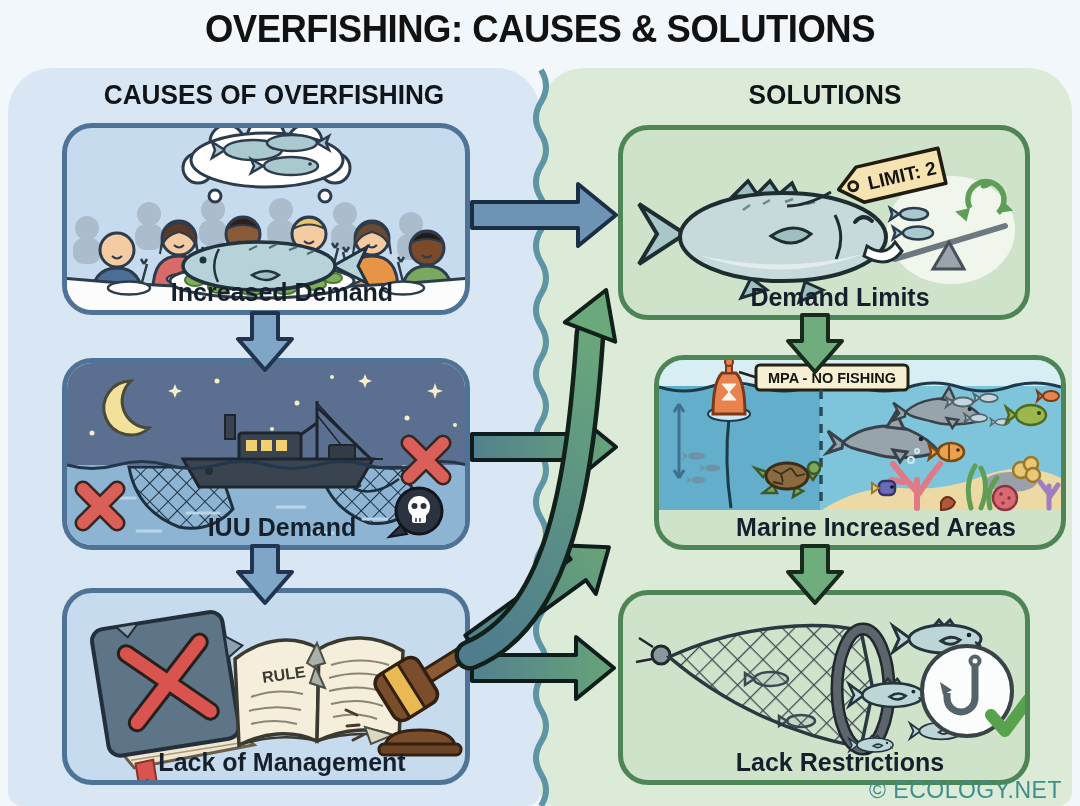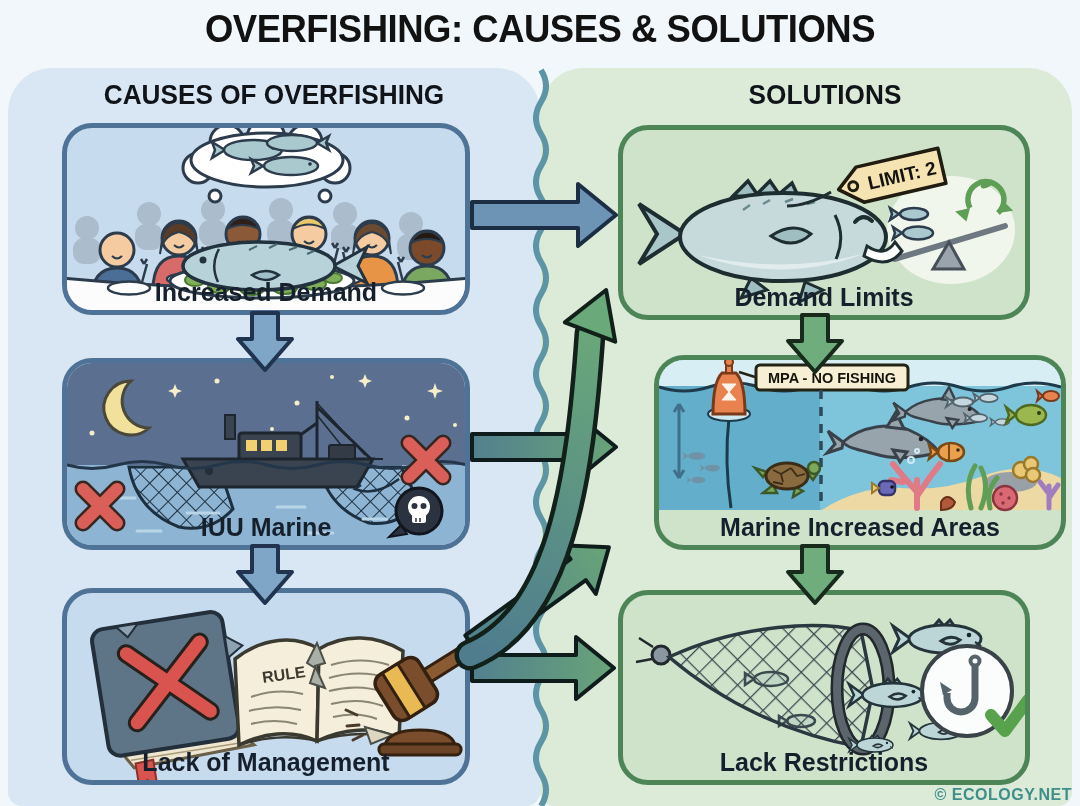--- a/index.html
+++ b/index.html
@@ -18,25 +18,25 @@
   .panel{position:absolute;box-sizing:border-box;border:5px solid;border-radius:30px;overflow:hidden;}
   .panel.cause{background:#c7dbee;border-color:#4e7396;}
   .panel.solution{background:#cfe3cb;border-color:#4e8557;}
   #panel-demand{left:62px;top:123px;width:408px;height:192px;}
   #panel-iuu{left:62px;top:358px;width:408px;height:192px;}
   #panel-lack{left:62px;top:588px;width:408px;height:197px;}
   #panel-catch{left:618px;top:125px;width:412px;height:195px;}
   #panel-mpa{left:618px;top:355px;width:412px;height:195px;margin-left:36px;}
   #panel-gear{left:618px;top:590px;width:412px;height:195px;}
   .panel svg{display:block;position:absolute;left:0;top:0;}
-  .panel-label{position:absolute;bottom:3px;left:0;width:100%;text-align:center;
+  .panel-label{position:absolute;bottom:3px;left:16px;width:100%;text-align:center;
                font-size:25px;font-weight:700;color:#16202c;}
   #overlay{position:absolute;left:0;top:0;z-index:6;pointer-events:none;}
   .panel{z-index:3;}
-  .credit{position:absolute;right:8px;bottom:2px;z-index:7;font-size:16px;font-weight:700;
+  .credit{position:absolute;right:18px;bottom:2px;z-index:7;font-size:23px;font-weight:400;
           color:#3f8e8a;letter-spacing:.5px;}
 </style>
 </head>
 <body>
 
 <h1 class="title">OVERFISHING: CAUSES &amp; SOLUTIONS</h1>
 
 <div class="col causes"></div>
 <div class="col solutions"></div>
 
@@ -218,21 +218,21 @@
     <g transform="translate(352,148)">
       <path d="M-18 14 l-12 12 l18 -3 z" fill="#2b3340" stroke="#11161e" stroke-width="2"></path>
       <circle r="23" fill="#2b3340" stroke="#11161e" stroke-width="3"></circle>
       <circle cy="-4" r="11" fill="#ffffff"></circle>
         <rect x="-7" y="3" width="14" height="9" rx="2" fill="#ffffff"></rect>
       <circle cx="-4.5" cy="-5" r="3" fill="#2b3340"></circle>
         <circle cx="4.5" cy="-5" r="3" fill="#2b3340"></circle>
       <path d="M-3 7 v4 M1 7 v4" stroke="#2b3340" stroke-width="1.5"></path>
     </g>
   </svg>
-  <div class="panel-label">IUU Marine</div>
+  <div class="panel-label">IUU Demand</div>
 </div>
 
 <div class="panel cause" id="panel-lack">
   <svg width="398" height="187" viewBox="0 0 398 187">
 
     <g transform="rotate(-9 105 100)">
       <path d="M44 148 l122 2 l12 14 l-122 4 z" fill="#efe6cf" stroke="#6a5f48" stroke-width="3"></path>
       <path d="M52 154 h116 M54 160 h118" stroke="#a89a78" stroke-width="1.5"></path>
       <rect x="34" y="26" width="132" height="128" rx="12" fill="#5e7487" stroke="#232f3a" stroke-width="4"></rect>
       <path d="M166 52 l16 12 l-16 10 z M60 26 l10 12 l12 -12 z" fill="#8fa2b2" stroke="#232f3a" stroke-width="2"></path>

